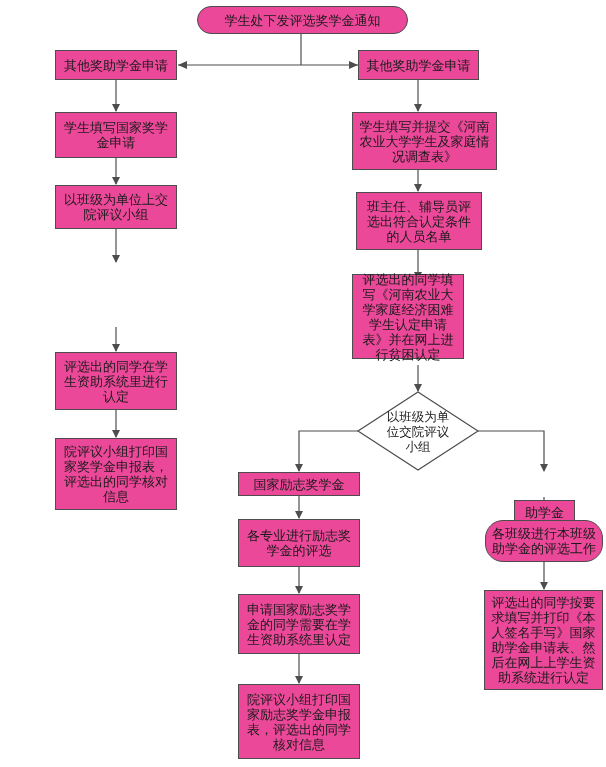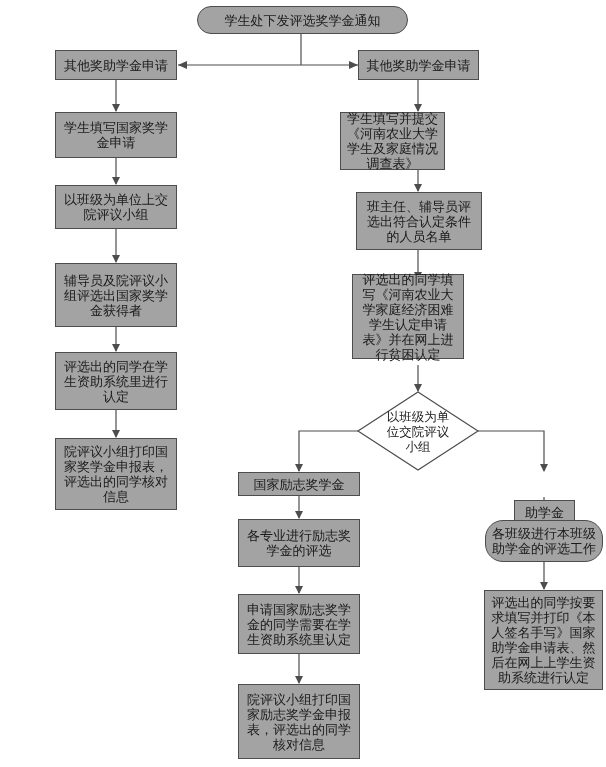--- a/index.html
+++ b/index.html
@@ -22,21 +22,21 @@
   }
   #connectors {
     position: absolute;
     left: 0; top: 0;
     z-index: 0;
   }
   .node {
     position: absolute;
     box-sizing: border-box;
     border: 1px solid #4d4d4d;
-    background: #a3a3a3;
+    background: #ec4899;
     display: flex;
     align-items: center;
     justify-content: center;
     text-align: center;
     font-size: 13px;
     line-height: 15px;
     padding: 3px 5px;
     z-index: 1;
     color: #1a1a1a;
     word-break: break-all;
@@ -121,26 +121,25 @@
     </g>
 
     <polygon points="418,392 478,431 418,470 358,431" fill="#ffffff" stroke="#4d4d4d" stroke-width="1.2"></polygon>
   </svg>
 
   <div class="node rounded" style="left:197px; top:6px; width:211px; height:28px;">学生处下发评选奖学金通知</div>
 
   <div class="node" style="left:55px; top:50px; width:122px; height:30px;">其他奖助学金申请</div>
   <div class="node" style="left:55px; top:112px; width:122px; height:46px;">学生填写国家奖学金申请</div>
   <div class="node" style="left:55px; top:185px; width:122px; height:44px;">以班级为单位上交院评议小组</div>
-  <div class="node" style="left:55px; top:263px; width:122px; height:64px;">辅导员及院评议小组评选出国家奖学金获得者</div>
   <div class="node" style="left:55px; top:352px; width:122px; height:58px;">评选出的同学在学生资助系统里进行认定</div>
   <div class="node" style="left:55px; top:438px; width:122px; height:72px;">院评议小组打印国家奖学金申报表，评选出的同学核对信息</div>
 
   <div class="node" style="left:358px; top:50px; width:121px; height:30px;text-align:right;">其他奖助学金申请</div>
-  <div class="node" style="left:340px; top:112px; width:105px; height:58px;">学生填写并提交《河南农业大学学生及家庭情况调查表》</div>
+  <div class="node" style="left:352px; top:112px; width:145px; height:58px;">学生填写并提交《河南农业大学学生及家庭情况调查表》</div>
   <div class="node" style="left:356px; top:192px; width:126px; height:58px;">班主任、辅导员评选出符合认定条件的人员名单</div>
   <div class="node" style="left:352px; top:274px; width:112px; height:85px;font-family:Liberation Serif, serif;">评选出的同学填写《河南农业大学家庭经济困难学生认定申请表》并在网上进行贫困认定</div>
 
   <div class="diamond-label" style="left:383px; top:397px; width:70px; height:68px;">以班级为单位交院评议小组</div>
 
   <div class="node" style="left:238px; top:472px; width:122px; height:24px;">国家励志奖学金</div>
   <div class="node" style="left:238px; top:519px; width:122px; height:48px;">各专业进行励志奖学金的评选</div>
   <div class="node" style="left:238px; top:684px; width:122px; height:75px;">院评议小组打印国家励志奖学金申报表，评选出的同学核对信息</div>
   <div class="node" style="left:238px; top:594px; width:122px; height:60px;">申请国家励志奖学金的同学需要在学生资助系统里认定</div>
 

